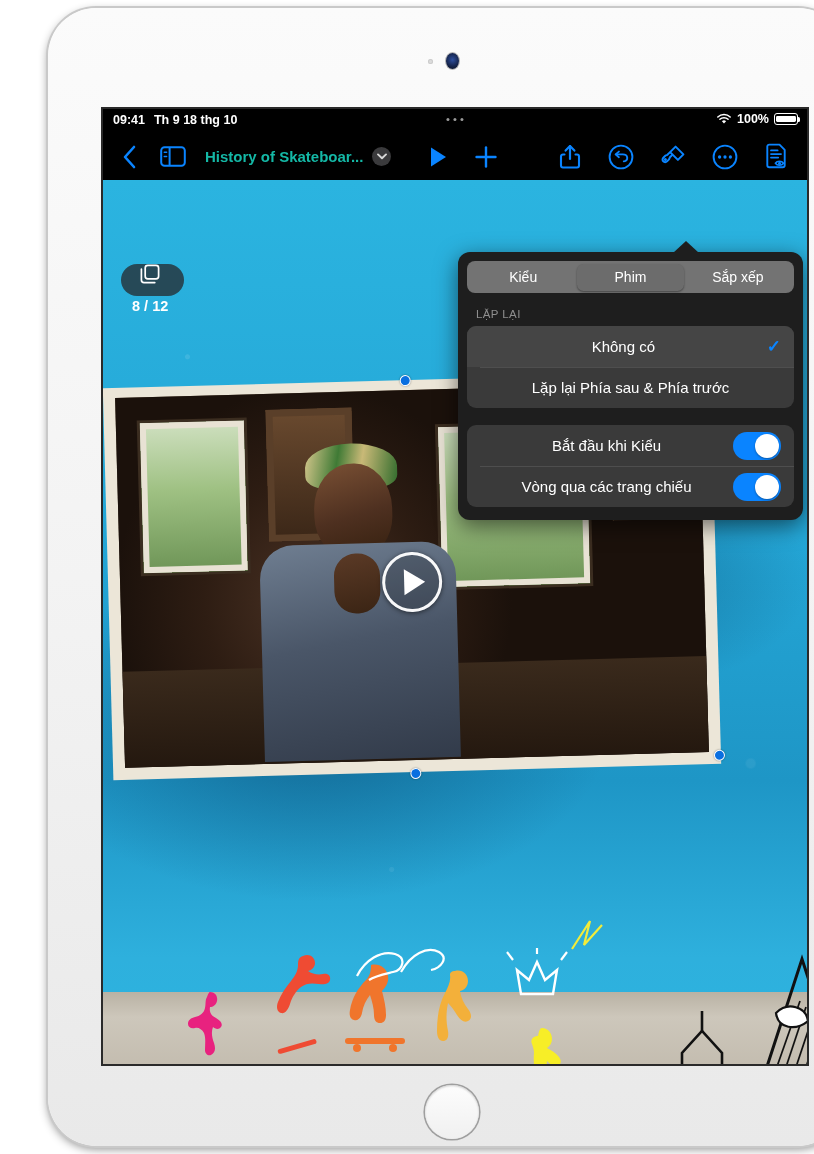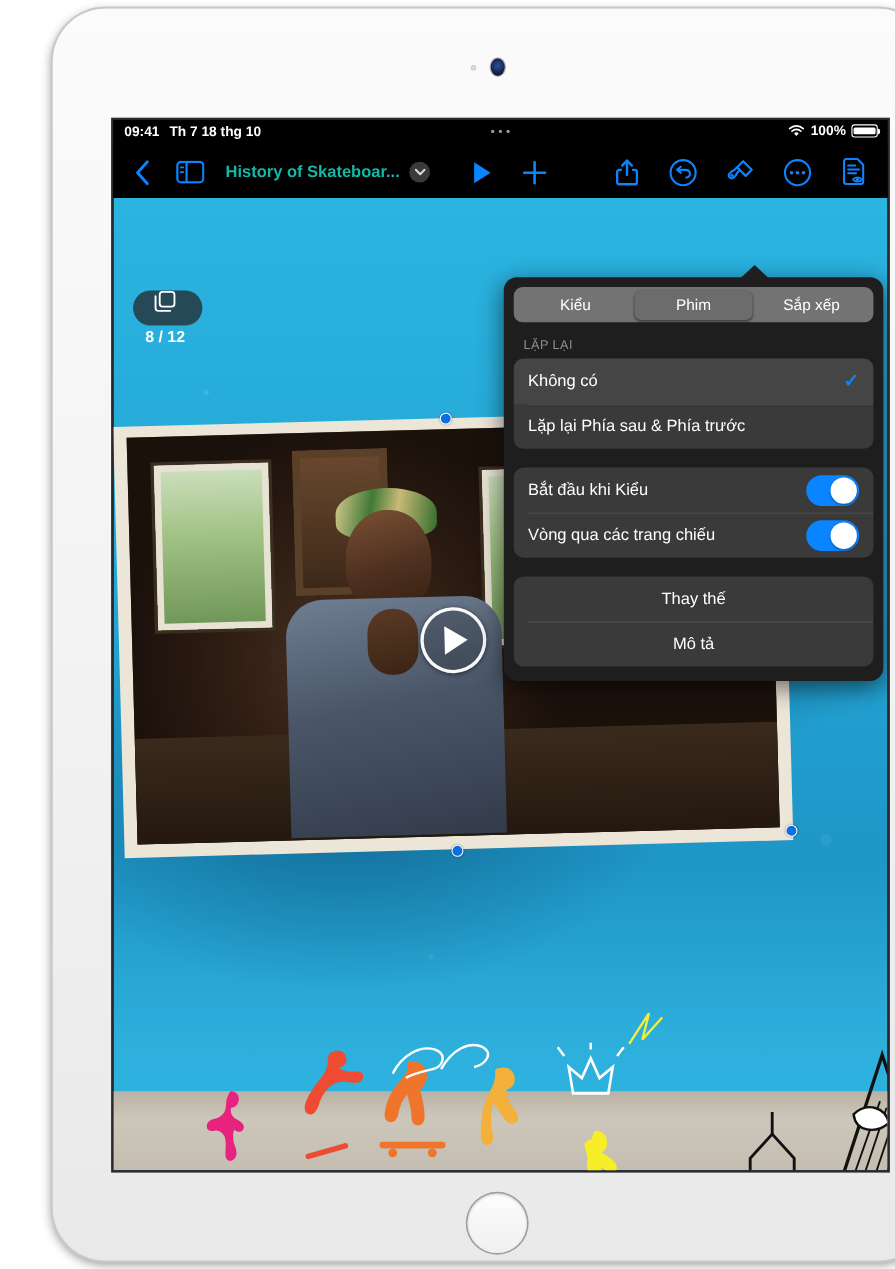--- a/index.html
+++ b/index.html
@@ -216,21 +216,21 @@
   .seg {
     flex: 1; display: flex; align-items: center; justify-content: center;
     color: #ffffff; font-size: 14px; border-radius: 6.5px; cursor: pointer;
   }
   .seg.active { background: #6c6c6c; box-shadow: 0 1px 2px rgba(0,0,0,.4); }
   .section-label {
     color: #8e8e8e; font-size: 11.5px; font-weight: 400;
     letter-spacing: .4px; margin: 15px 0 6px 9px;
   }
   .group {
-    background: #3a3a3a; border-radius: 9px; overflow: hidden;
+    background: #3a3a3a; border-radius: 9px; overflow: hidden; text-align: center;
   }
   .row {
     height: 41px; display: flex; align-items: center;
     padding: 0 13px; color: #ffffff; font-size: 15px;
     cursor: pointer; position: relative;
   }
   .row + .row::before {
     content: ""; position: absolute; left: 13px; right: 0; top: 0;
     height: 1px; background: #4e4e4e;
   }
@@ -256,21 +256,21 @@
 <div id="device">
 
   <div id="mic"></div>
   <div id="camera"></div>
 
   <div id="screen">
 
     <div id="statusbar">
       <div id="status-left">
         <span>09:41</span>
-        <span>Th 7 18 thg 10</span>
+        <span>Th 9 18 thg 10</span>
       </div>
       <div id="status-dots">
         <i></i>
           <i></i>
           <i></i>
       </div>
       <div id="status-right">
         <span>
           <svg class="wifi-glyph" width="16" height="12" viewBox="0 0 16 12">
             <path d="M8 10.6 5.9 8.3a3.1 3.1 0 0 1 4.2 0L8 10.6z" fill="#fff"></path>
@@ -525,23 +525,19 @@
               </span>
           </div>
           <div class="row">
             <span class="grow">Vòng qua các trang chiếu</span>
             <span class="toggle">
                 <i></i>
               </span>
           </div>
         </div>
 
-        <div class="group" id="btn-group">
-          <div class="row center">Thay thế</div>
-          <div class="row center">Mô tả</div>
-        </div>
       </div>
 
     </div>
   </div>
 
   <div id="home-button"></div>
 </div>
 
 </body></html>

